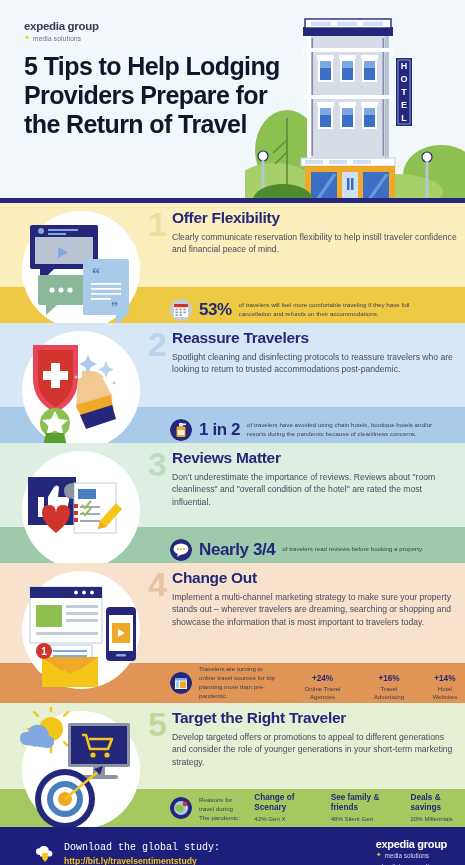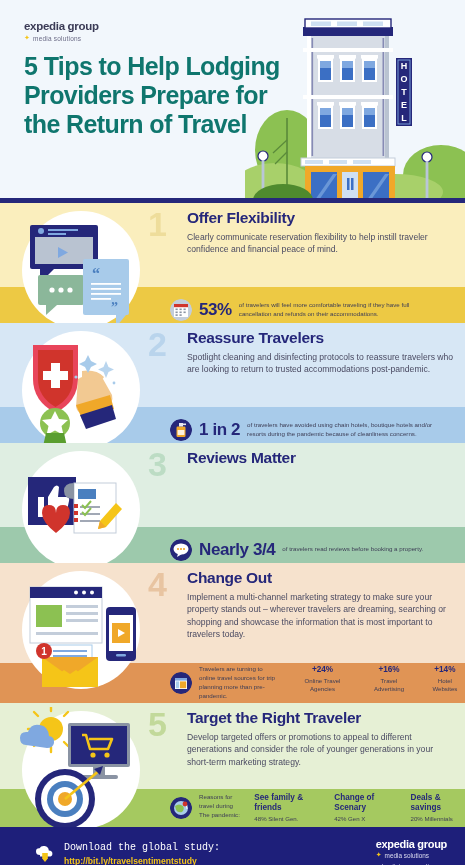--- a/index.html
+++ b/index.html
@@ -22,21 +22,21 @@
     letter-spacing: -0.3px;
   }
   .logo-sub {
     font-size: 6.5px; color: #6b6b86; margin-top: 2px;
     letter-spacing: 0.2px; display: flex; align-items: center; gap: 3px;
   }
   .logo-star { color: #f5c518; font-size: 7px; }
   .hero-title {
     position: absolute; left: 24px; top: 52px;
     font-size: 25px; line-height: 1.16; font-weight: bold;
-    color: #0f766e; letter-spacing: -0.6px; max-width: 260px;
+    color: #0f172a; letter-spacing: -0.6px; max-width: 260px;
   }
   .hero-art { position: absolute; right: 0; top: 0; width: 220px; height: 203px; }
   .hero-rule {
     position: absolute; left: 0; bottom: 0; width: 465px; height: 5px;
     background: #25277a;
   }
 
   
   .section { position: relative; width: 465px; overflow: hidden; }
   .sec-body { position: relative; height: 84px; }
@@ -47,21 +47,21 @@
     width: 118px; height: 118px; border-radius: 50%;
     background: #ffffff; z-index: 4;
   }
   .art-svg { position: absolute; left: 8px; top: 4px; width: 150px; height: 130px; z-index: 5; }
 
   .bignum {
     position: absolute; left: 148px; top: 4px;
     font-size: 34px; font-weight: bold; line-height: 1;
   }
   .sec-head {
-    position: absolute; left: 172px; top: 6px; right: 8px; margin-left: 15px;
+    position: absolute; left: 172px; top: 6px; right: 8px;
   }
   .sec-title {
     font-size: 15.5px; font-weight: bold; color: #25277a;
     letter-spacing: -0.3px; line-height: 1.15;
   }
   .sec-desc {
     margin-top: 4px; font-size: 8.6px; line-height: 1.45;
     color: #4a4a62; max-width: 286px;
   }
 
@@ -82,21 +82,21 @@
   }
   .stat-big {
     font-size: 17px; font-weight: bold; color: #25277a;
     letter-spacing: -0.4px; white-space: nowrap;
   }
   .stat-small {
     font-size: 6.2px; line-height: 1.35; color: #3d3d55; max-width: 196px;
   }
 
   
-  .stat-cols { display: flex; align-items: flex-start; gap: 12px; z-index: 6; }
+  .stat-cols { display: flex; align-items: flex-end; gap: 12px; z-index: 6; }
   .stat-col { text-align: center; }
   .stat-col-top { font-size: 8.2px; font-weight: bold; color: #25277a; line-height: 1.25; }
   .stat-col-bot { font-size: 6.1px; color: #3d3d55; line-height: 1.3; margin-top: 1px; }
   .stat-lead { font-size: 6.2px; line-height: 1.42; color: #3d3d55; width: 82px; }
   .stat-lead-b { font-size: 6.2px; line-height: 1.42; color: #3d3d55; width: 50px; }
   .stat-col-head { font-size: 8.2px; font-weight: bold; color: #25277a; line-height: 1.2; text-align: left;}
   .stat-col-sub { font-size: 6.1px; color: #3d3d55; line-height: 1.3; margin-top: 2px; text-align: left;}
 
   
   .footer {
@@ -370,20 +370,21 @@
             <rect x="66" y="71" width="4" height="4"></rect>
         </g>
         <path d="M74 58 L77 61 L83 54" stroke="#8cc152" stroke-width="2" fill="none"></path>
         <path d="M74 65 L77 68 L83 61" stroke="#8cc152" stroke-width="2" fill="none"></path>
         <path d="M92 74 L108 56 L114 62 L98 80 L90 82 Z" fill="#f5c518"></path>
         <path d="M90 82 L92 74 L98 80 Z" fill="#f0a829"></path>
       </svg>
       <div class="bignum" style="color: rgb(188, 220, 196);">3</div>
       <div class="sec-head">
         <div class="sec-title">Reviews Matter</div>
+        <div class="sec-desc">Don't underestimate the importance of reviews. Reviews about "room cleanliness" and "overall condition of the hotel" are rated the most influential.</div>
       </div>
     </div>
     <div class="sec-stat" id="s2stat" style="background: #86efac;">
         <div style="position: absolute; left: 0px; top: 0px; height: 36px; width: 465px; background: rgb(223, 238, 226); z-index: 0;"></div>
       <div class="arrow" style="background: rgb(157, 201, 172); clip-path: none; left: 0px; width: 465px; z-index: 1;">
           <div style="position: absolute; left: 0px; top: 0px; height: 36px; width: 465px; z-index: 2;"><svg viewBox="0 0 465 36" preserveAspectRatio="none" width="465" height="36">
               <path d="M0 0 L124 0 L156 18 L124 36 L0 36 Z" fill="#9dc9ac"></path>
               <rect x="124" y="0" width="341" height="36" fill="#9dc9ac"></rect>
             </svg></div>
         </div>
@@ -535,26 +536,26 @@
             <circle cx="11" cy="11" r="11" fill="#25277a"></circle>
             <circle cx="11" cy="11" r="7" fill="#a8cbea"></circle>
             <path d="M5 9 Q9 6 13 9 Q15 12 12 15 Q8 16 6 13 Z" fill="#8cc152"></path>
             <path d="M14 6 Q17 8 17 12" stroke="#ffffff" stroke-width="0.8" fill="none"></path>
             <circle cx="15" cy="7" r="2.4" fill="#d0342c"></circle>
           </svg>
         </div>
         <div class="stat-cols">
           <div class="stat-lead-b">Reasons for travel during The pandemic:</div>
           <div class="stat-col">
+            <div class="stat-col-head">Change of Scenary</div>
+            <div class="stat-col-sub">42% Gen X</div>
+          </div>
+          <div class="stat-col">
             <div class="stat-col-head">See family &amp; friends</div>
             <div class="stat-col-sub">48% Silent Gen.</div>
-          </div>
-          <div class="stat-col">
-            <div class="stat-col-head">Change of Scenary</div>
-            <div class="stat-col-sub">42% Gen X</div>
           </div>
           <div class="stat-col">
             <div class="stat-col-head">Deals &amp; savings</div>
             <div class="stat-col-sub">20% Millennials</div>
           </div>
         </div>
       </div>
     </div>
   </div>
 

